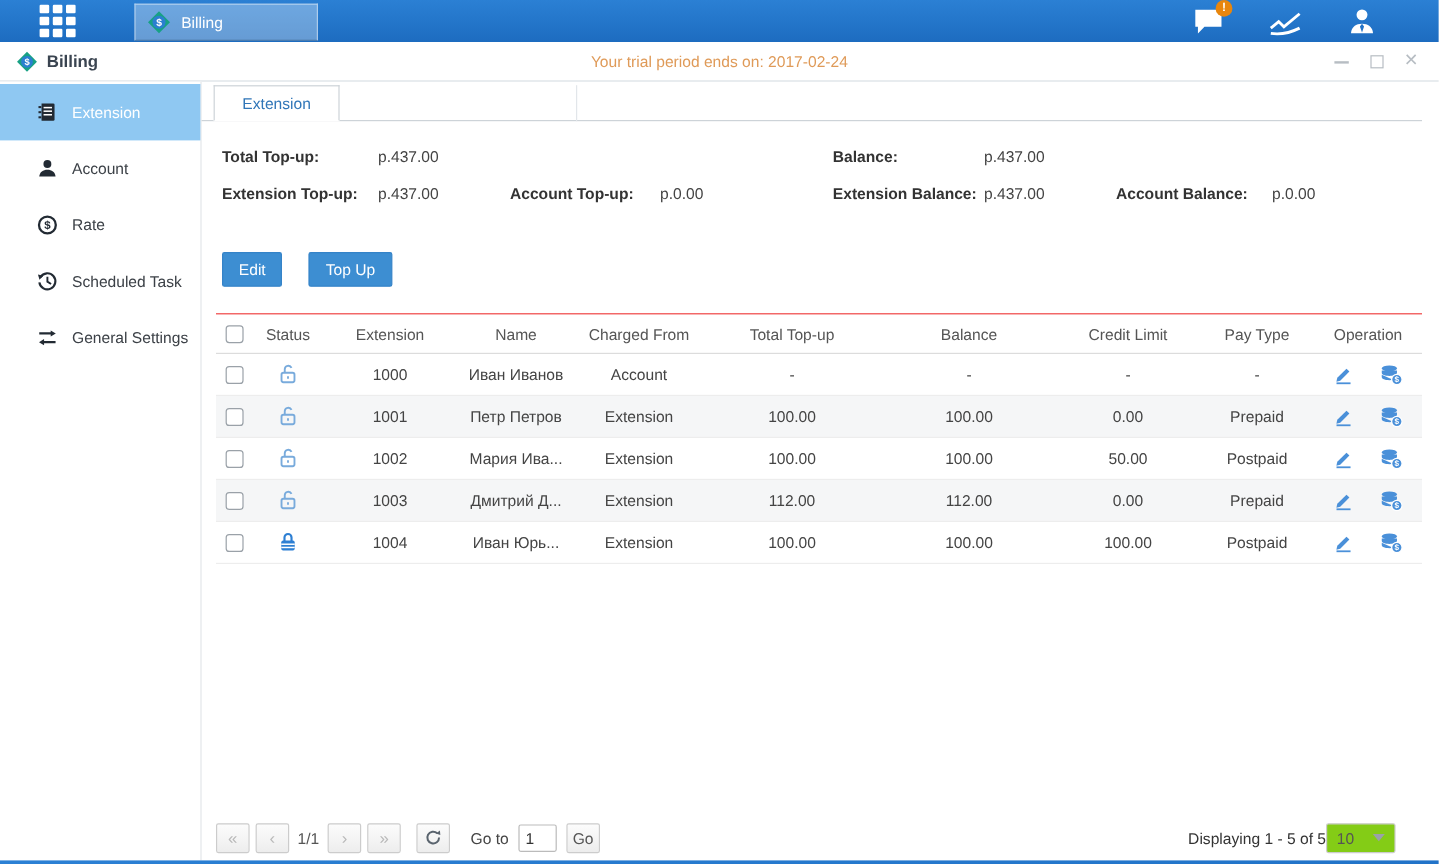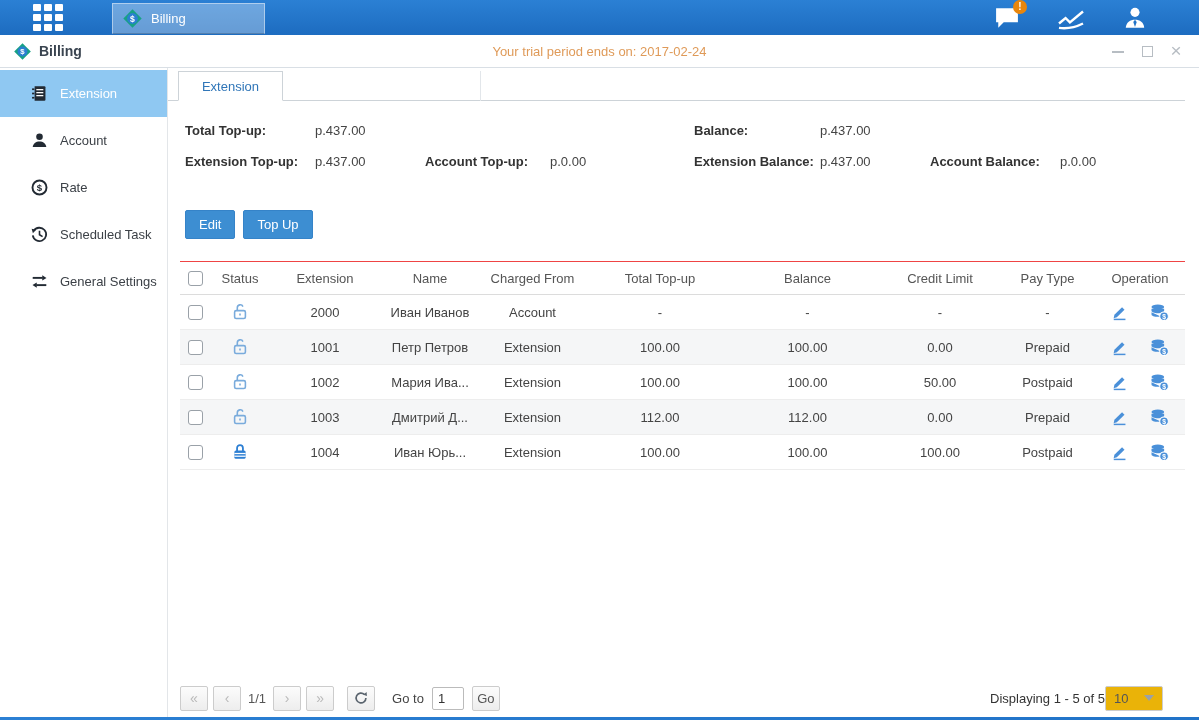--- a/index.html
+++ b/index.html
@@ -69,21 +69,21 @@
     position:absolute; left:10px; bottom:-1px; width:105px; height:30px; background:#fff;
     border:1px solid #cdd3d8; border-bottom:1px solid #fff;
     display:flex; align-items:center; justify-content:center;
     color:#3076b8; font-size:13px; cursor:pointer;
   }
   .tab-ghost { position:absolute; left:115px; bottom:-1px; width:198px; height:30px; border-right:1px solid #e2e6ea; }
   .summary { position:relative; height:62px; margin-top:22px; }
   .summary span { position:absolute; white-space:nowrap; }
   .lbl { font-weight:bold; color:#333; }
   .val { color:#444; }
-  .btnrow { margin-top:25px; padding-left:17px; display:flex; gap:8px; }
+  .btnrow { margin-top:25px; padding-left:17px; display:flex; gap:22px; }
   .bluebtn {
     background:#3d8ed2; border:1px solid #3583c8; color:#fff; font-size:13px;
     padding:6px 13px; border-radius:2px; cursor:pointer; min-width:46px;
     font-family:inherit;
   }
   
   table { border-collapse:collapse; table-layout:fixed; width:1005px; margin:22px 0 0 12px; }
   thead tr { height:33px; border-top:1px solid #ef4444; border-bottom:1px solid #dcdcdc; }
   thead th { font-weight:normal; color:#555; font-size:13px; text-align:center; }
   tbody tr { height:35px; border-bottom:1px solid #ededed; }
@@ -108,21 +108,21 @@
   .pbtn.dis { color:#b9b9b9; cursor:default; }
   .pageno { color:#555; padding:0 7px 0 2px; }
   .gotolbl { color:#444; margin:0 8px 0 12px; }
   .gotoinput {
     width:32px; height:23px; border:1px solid #bbb; border-radius:2px; padding:0 5px;
     font-size:13px; color:#333; font-family:inherit; margin-right:8px;
   }
   .pager-right { margin-left:auto; display:flex; align-items:center; gap:0; padding-right:10px; }
   .disp { color:#333; }
   .psel {
-    width:58px; height:25px; border:1px solid #ccc; border-radius:2px; background:#eab308;
+    width:58px; height:25px; border:1px solid #ccc; border-radius:2px; background:#84cc16;
     display:flex; align-items:center; justify-content:space-between; padding:0 8px; cursor:pointer;
     color:#555;
   }
   .caret { width:0; height:0; border-left:5px solid transparent; border-right:5px solid transparent; border-top:6px solid #9aa1a8; }
   .bottomstrip { position:absolute; left:0; bottom:0; width:1199px; height:3px; background:linear-gradient(to right,#2b80d4,#2173c8); }
 </style>
 </head>
 <body>
 
 <div class="topbar">
@@ -286,21 +286,21 @@
         <tr>
       <td><span class="cb"></span></td>
       <td>
         <svg width="18" height="18" viewBox="0 0 16 16" fill="none" stroke="#79abdc" stroke-width="1.4" style="vertical-align:middle">
           <rect x="3.2" y="6.8" width="9.6" height="7" rx="1.4"></rect>
           <path d="M5.6 6.8V4.2a2.6 2.6 0 0 1 5-1"></path>
           <path d="M8 9.4v1.8"></path>
         </svg>
         
       </td>
-      <td>2000</td>
+      <td>1000</td>
       <td>Иван Иванов</td>
       <td>Account</td>
       <td>-</td>
       <td>-</td>
       <td>-</td>
       <td>-</td>
       <td class="opcell">
         <span>
           <svg width="17" height="17" viewBox="0 0 16 16">
             <path d="M3.2 10.2 10.4 3l2.3 2.3-7.2 7.2-3 .8z" fill="#4a90d9"></path>

